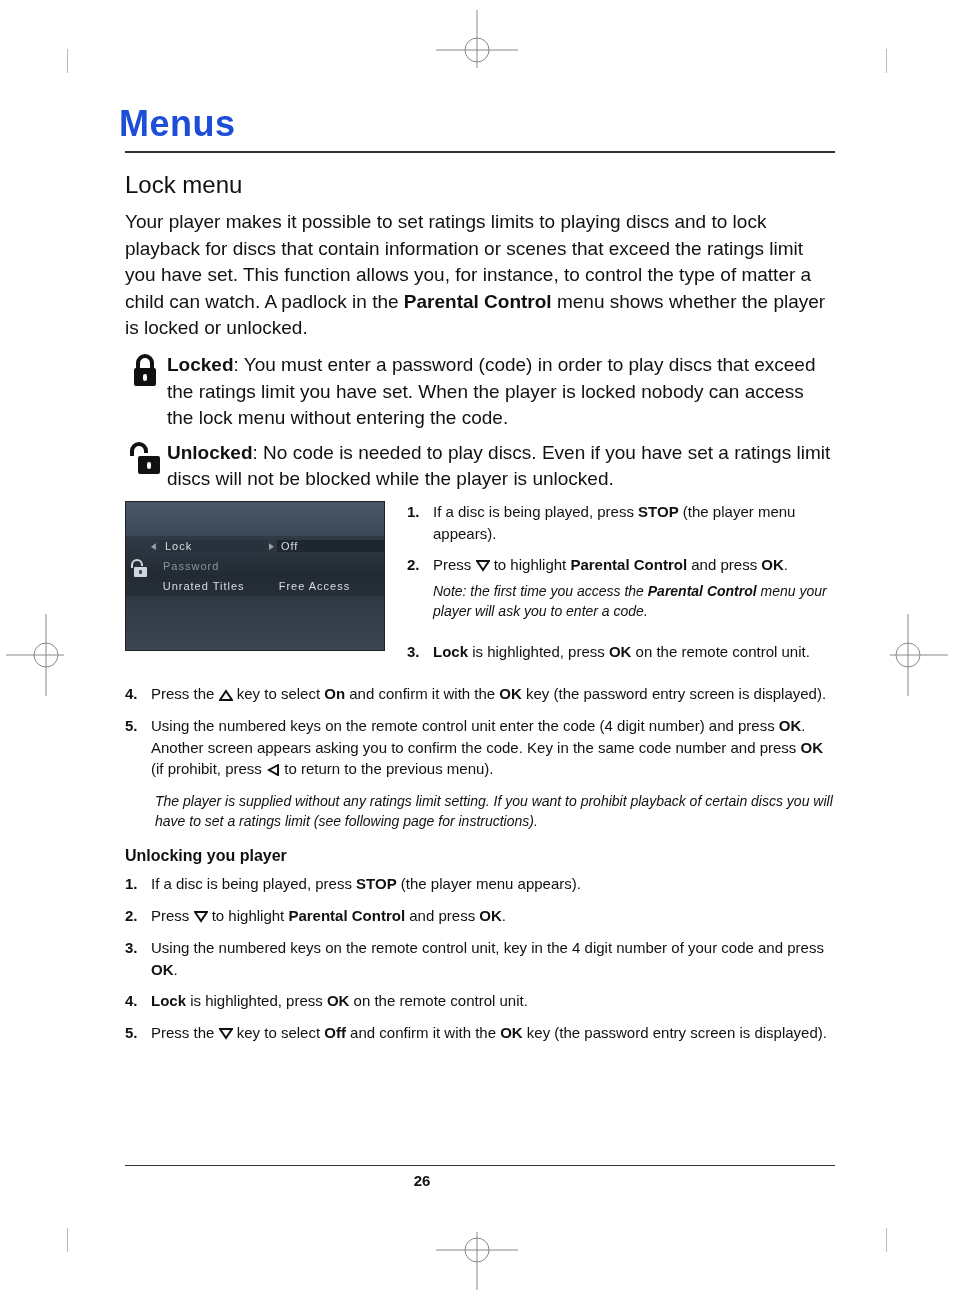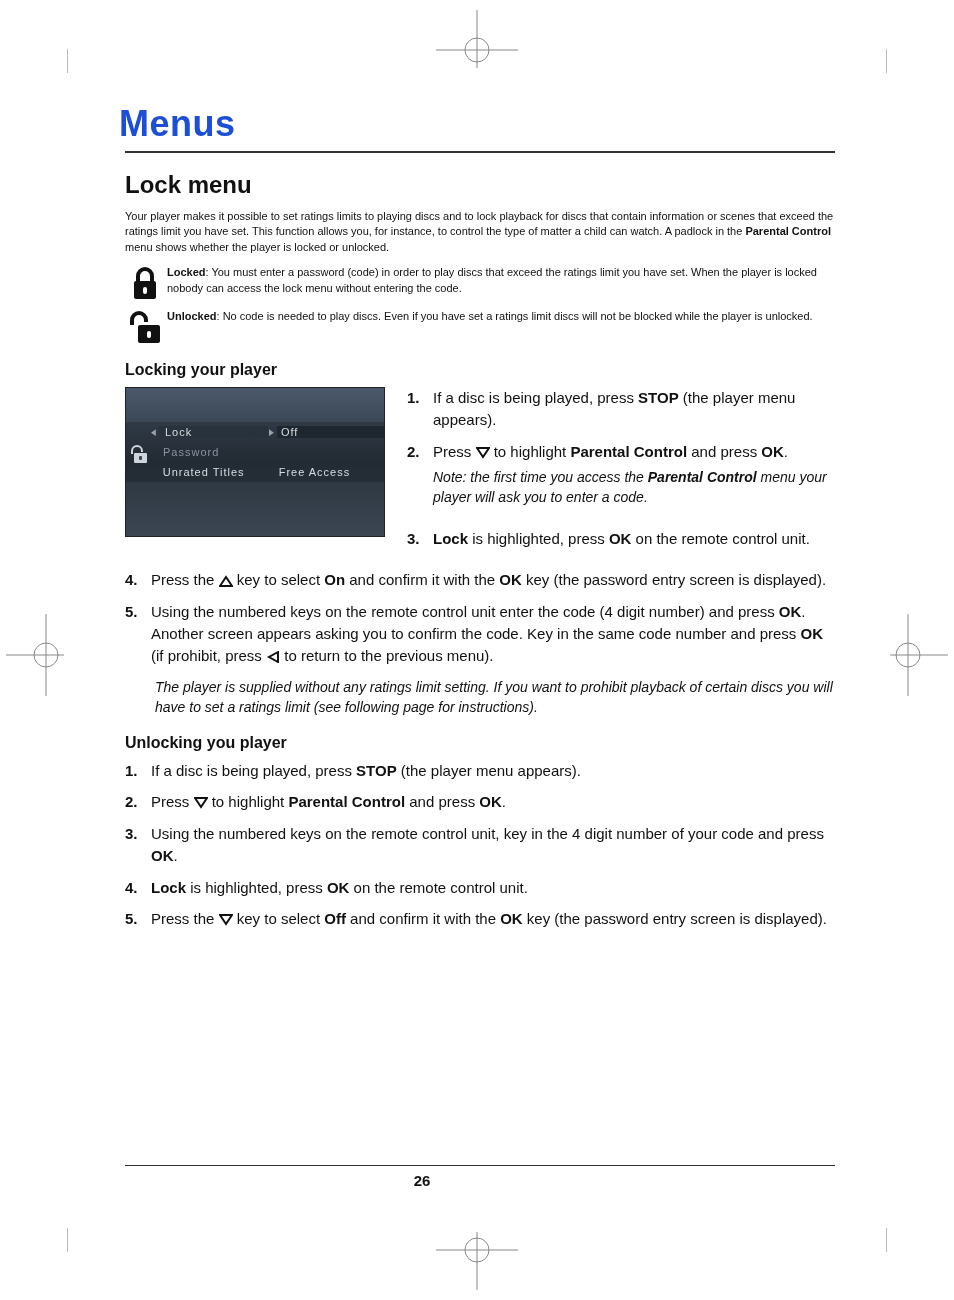--- a/index.html
+++ b/index.html
@@ -53,30 +53,30 @@
     position: absolute;
     top: 1172px;
     left: 0;
     width: 844px;
     text-align: center;
     font-weight: 700;
     font-size: 15px;
   }
   h2.section {
     font-size: 24px;
-    font-weight: 700;
+    font-weight: 400;
     margin: 8px 0 10px 0;
   }
   h3.subsection {
     font-size: 16px;
     font-weight: 700;
     margin: 16px 0 8px 0;
   }
   p {
-    font-size: 11px;
+    font-size: 19px;
     line-height: 1.4;
     margin: 0 0 10px 0;
   }
   .icon-row {
     display: flex;
     align-items: flex-start;
     gap: 2px;
     margin-bottom: 8px;
   }
   .icon-col {
@@ -242,21 +242,20 @@
         <path d="M3 14 v-5 a7 7 0 0 1 14 0 v2" fill="none" stroke="#111" stroke-width="4"></path>
         <rect x="9" y="14" width="22" height="18" rx="2" fill="#111"></rect>
         <rect x="18" y="20" width="4" height="7" rx="2" fill="#fff"></rect>
       </svg>
     </div>
     <p>
       <span class="bold">Unlocked</span><span>: No code is needed to play discs. Even if you have set a ratings limit discs will not be blocked while the player is unlocked.</span>
     </p>
   </div>
 
-  <h3 class="subsection">Locking your player</h3>
 
   <div class="two-col">
     <div class="shot">
       <div style="height:24px"></div>
       <div class="shot-row menu sel">
         <span class="tri">◀</span>
         <span class="shot-left">Lock</span>
         <span class="tri">▶</span>
         <span class="shot-right">Off</span>
       </div>

